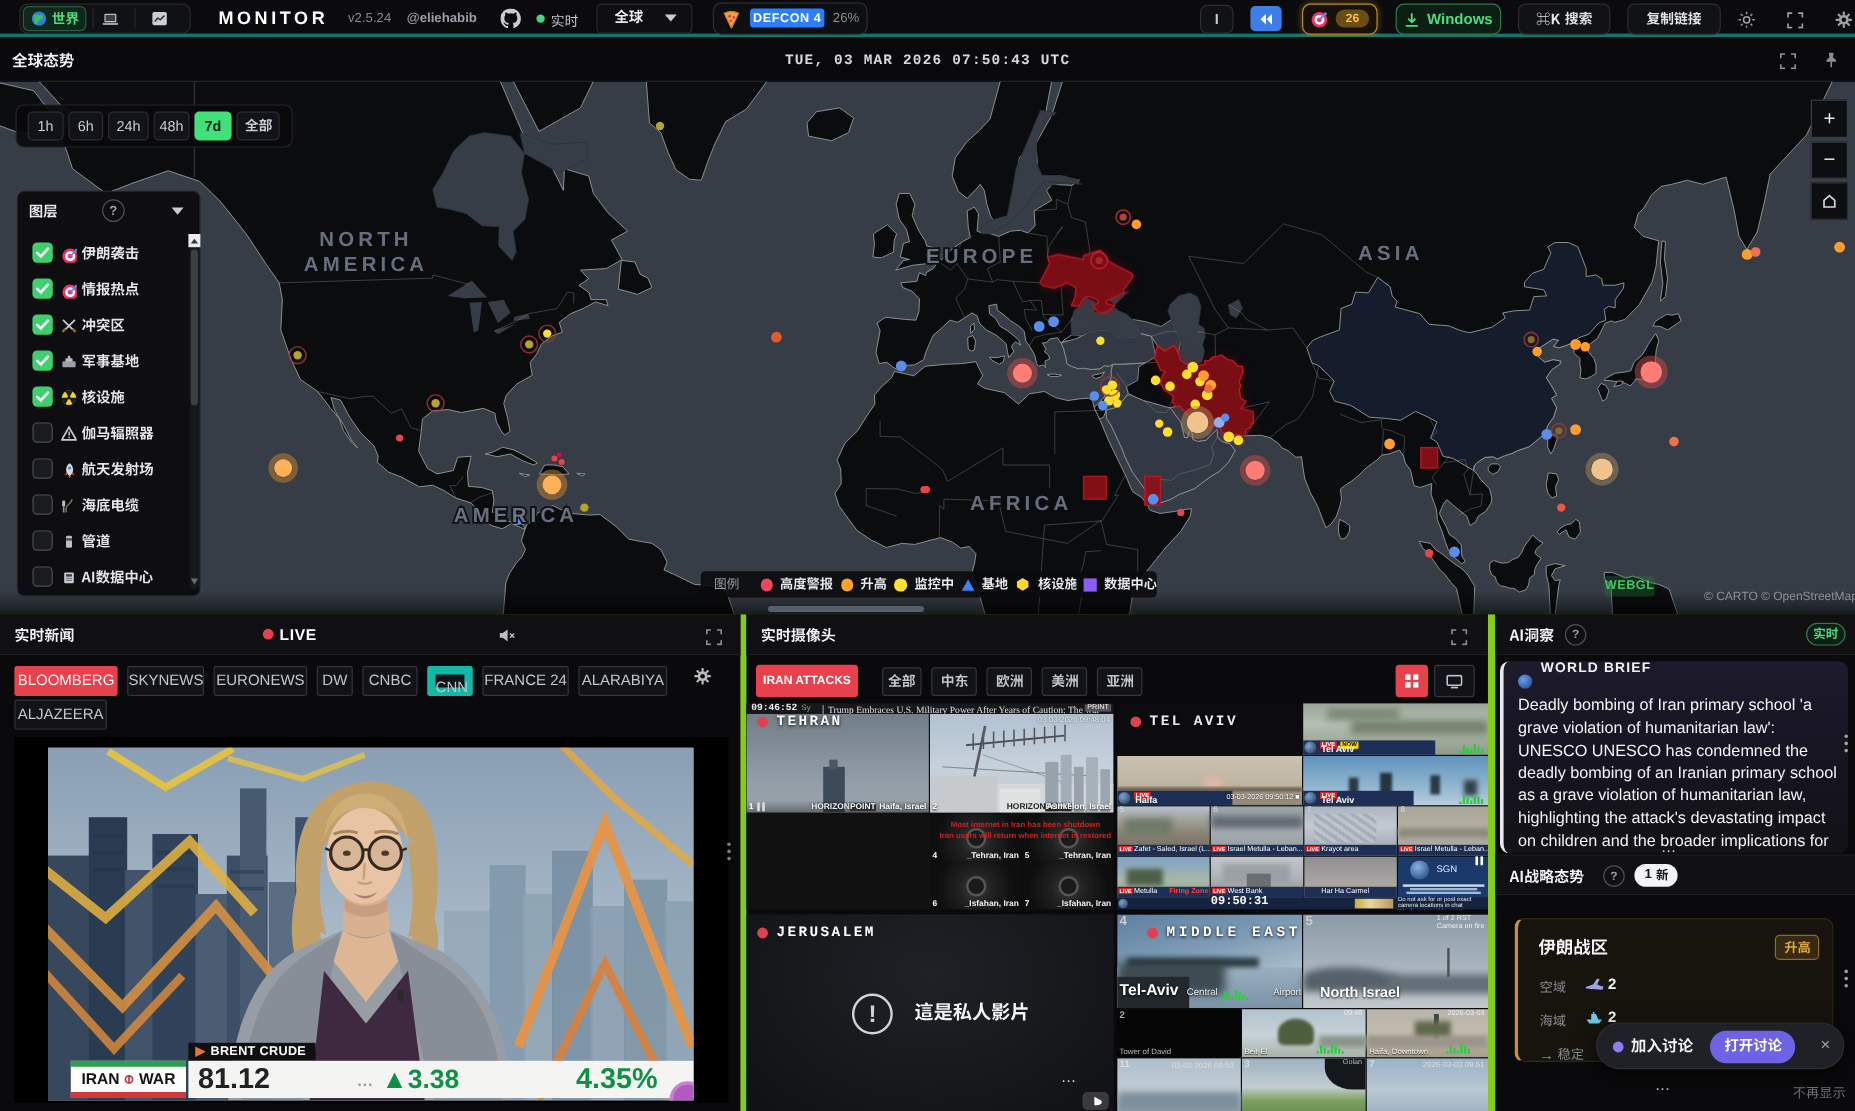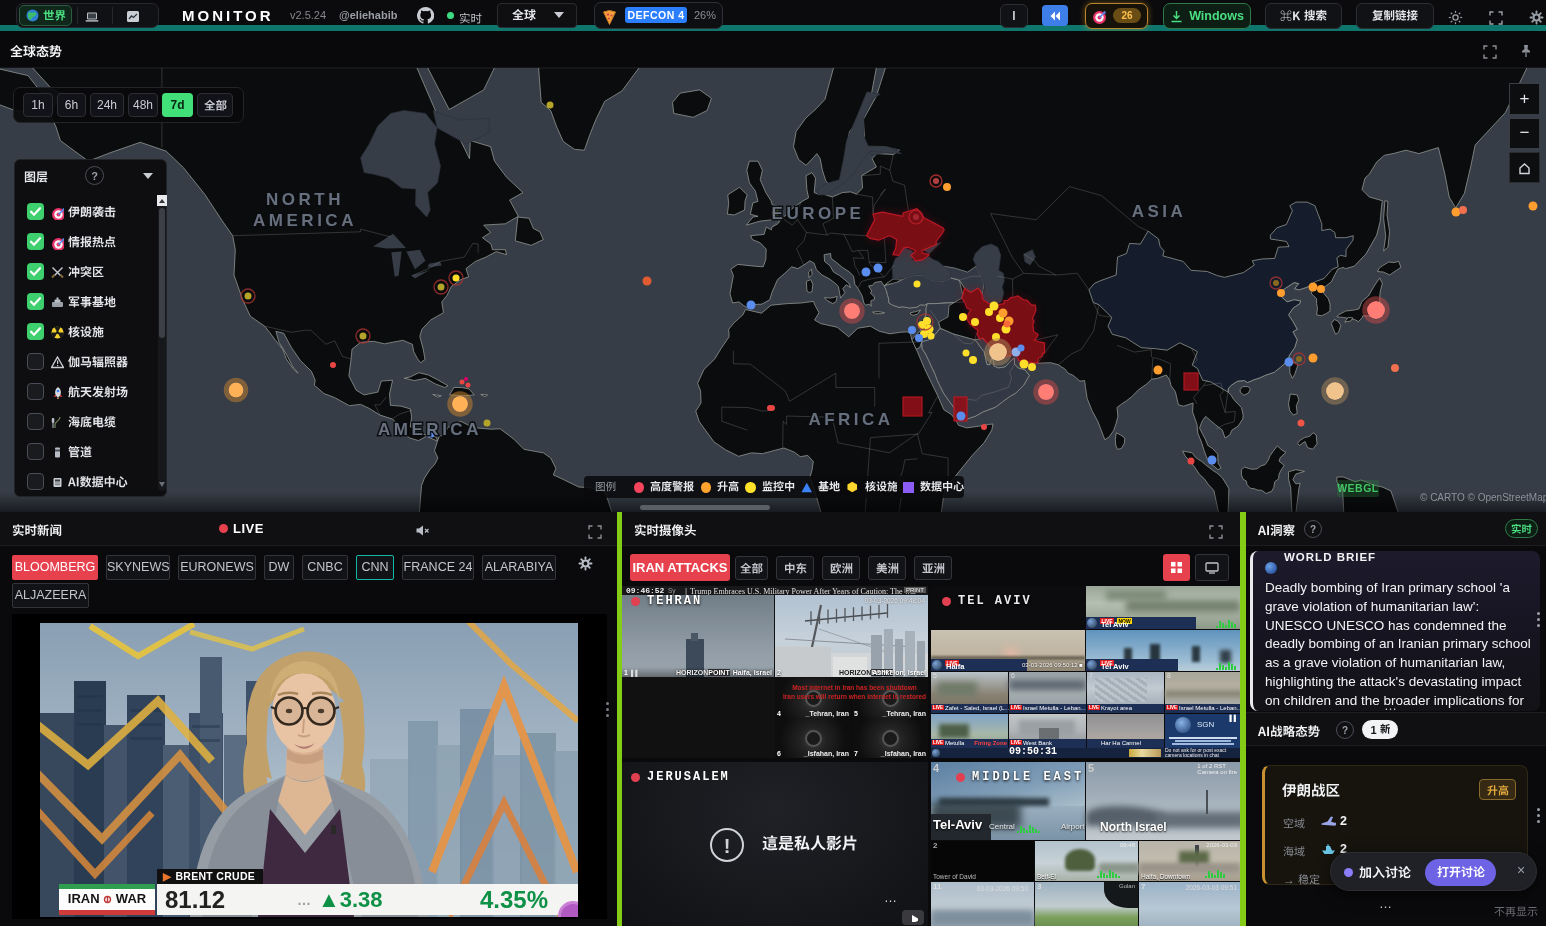--- a/index.html
+++ b/index.html
@@ -1,13 +1,13 @@
 <!DOCTYPE html>
 <html><head><meta charset="utf-8"><style>html,body{margin:0;padding:0;background:#050506;width:1546px;height:926px;overflow:hidden;font-family:'Liberation Sans',sans-serif;-webkit-font-smoothing:antialiased}*{box-sizing:border-box}.abs{position:absolute}.btn{position:absolute;display:flex;align-items:center;justify-content:center;background:#111216;border:1px solid #2c2e33;border-radius:6px;color:#d2d5da;font-size:12px}</style></head><body>
-<div class="abs" style="left:0;top:0;width:1546px;height:31px;background:#0b0b0d;border-bottom:6px solid #0f766e">
+<div class="abs" style="left:0;top:0;width:1546px;height:31px;background:#0b0b0d;border-bottom:3px solid #0f766e">
     <div class="abs" style="left:16px;top:3px;width:143px;height:25px;background:#101114;border:1px solid #26282d;border-radius:7px"></div>
     <div class="abs" style="left:19px;top:5px;width:53px;height:21px;background:#10271c;border:1px solid #2d5c40;border-radius:5px;display:flex;align-items:center;justify-content:center;gap:4px">
       <svg width="13" height="13" viewBox="0 0 13 13" style="vertical-align:-2px">
         <circle cx="6.5" cy="6.5" r="6" fill="#2e7fd0"></circle>
         <path d="M2 4c2-2 4 1 6-1l2 1c1 2-1 3-3 4s-1 3-3 3c-1-1-2-2-2-4z" fill="#3dba6a"></path>
       </svg>
       <svg width="23" height="14" style="vertical-align:middle" viewBox="0 0 23 14">
         <g fill="#4ade80" transform="translate(0,10.6) scale(0.01150,-0.01150)">
           <use href="#g4e16_700" x="0"></use>
           <use href="#g754c_700" x="1000"></use>
@@ -138,20 +138,21 @@
   </div>
 <div class="abs" style="left:0;top:31px;width:1546px;height:37px;background:#09090b;border-bottom:1px solid #151619">
     <div class="abs" style="left:10px;top:11px"><svg width="52" height="16" style="vertical-align:middle" viewBox="0 0 52 16">
         <g fill="#f2f3f5" transform="translate(0,12.1) scale(0.01300,-0.01300)">
           <use href="#g5168_700" x="0"></use>
           <use href="#g7403_700" x="1000"></use>
           <use href="#g6001_700" x="2000"></use>
           <use href="#g52bf_700" x="3000"></use>
         </g>
       </svg></div>
+    <div class="abs" style="left:0;right:0;top:12px;text-align:center;font-family:'Liberation Mono',monospace;font-size:12px;font-weight:bold;color:#d5d8dc;letter-spacing:1px">TUE, 03 MAR 2026 07:50:43 UTC</div>
     <div class="abs" style="left:1483px;top:11px"><svg width="14" height="14" viewBox="0 0 14 14" style="vertical-align:middle">
         <g stroke="#8a8e95" stroke-width="1.4" fill="none">
           <path d="M1 4.5V1h3.5M9.5 1H13v3.5M13 9.5V13H9.5M4.5 13H1V9.5"></path>
         </g>
       </svg></div>
     <div class="abs" style="left:1519px;top:10px"><svg width="14" height="14" viewBox="0 0 14 14" style="vertical-align:middle">
         <path d="M5 1h4l-.5 4 2.5 2v1.5H3V7l2.5-2z" fill="#8a8e95"></path>
         <path d="M7 8.5V13" stroke="#8a8e95" stroke-width="1.3"></path>
       </svg></div>
   </div>
@@ -648,21 +649,21 @@
             <g stroke="#8a8e95" stroke-width="1.4" fill="none">
               <path d="M1 4.5V1h3.5M9.5 1H13v3.5M13 9.5V13H9.5M4.5 13H1V9.5"></path>
             </g>
           </svg></div>
       </div>
       <div class="abs" style="left:12px;top:43px;width:86px;height:25px;background:#e8414e;border-radius:2px;color:#fff;font-size:12.5px;text-align:center;line-height:25px">BLOOMBERG</div>
       <div class="abs" style="left:106px;top:43px;width:64px;height:25px;background:#121317;border:1px solid #33353b;border-radius:2px;color:#c2c5cb;font-size:12.5px;text-align:center;line-height:23px">SKYNEWS</div>
       <div class="abs" style="left:178px;top:43px;width:78px;height:25px;background:#121317;border:1px solid #33353b;border-radius:2px;color:#c2c5cb;font-size:12.5px;text-align:center;line-height:23px">EURONEWS</div>
       <div class="abs" style="left:264px;top:43px;width:30px;height:25px;background:#121317;border:1px solid #33353b;border-radius:2px;color:#c2c5cb;font-size:12.5px;text-align:center;line-height:23px">DW</div>
       <div class="abs" style="left:302px;top:43px;width:46px;height:25px;background:#121317;border:1px solid #33353b;border-radius:2px;color:#c2c5cb;font-size:12.5px;text-align:center;line-height:23px">CNBC</div>
-      <div class="abs" style="left:356px;top:43px;width:38px;height:25px;background:#121317;border:1px solid #14b8a6;border-radius:2px;color:#c2c5cb;font-size:12.5px;text-align:center;line-height:23px">CNN</div>
+      <div class="abs" style="left:356px;top:43px;width:38px;height:25px;background:#121317;border:7px solid #14b8a6;border-radius:2px;color:#c2c5cb;font-size:12.5px;text-align:center;line-height:23px">CNN</div>
       <div class="abs" style="left:402px;top:43px;width:72px;height:25px;background:#121317;border:1px solid #33353b;border-radius:2px;color:#c2c5cb;font-size:12.5px;text-align:center;line-height:23px">FRANCE 24</div>
       <div class="abs" style="left:482px;top:43px;width:74px;height:25px;background:#121317;border:1px solid #33353b;border-radius:2px;color:#c2c5cb;font-size:12.5px;text-align:center;line-height:23px">ALARABIYA</div>
       <div class="abs" style="left:578px;top:44px"><svg width="17" height="17" viewBox="0 0 17 17" style="vertical-align:-3px">
           <g fill="#b9bec6">
             <rect transform="rotate(0 7.5 7.5)" x="6.6" y="0.6" width="1.8" height="3.2" rx="0.7"></rect>
             <rect transform="rotate(45 7.5 7.5)" x="6.6" y="0.6" width="1.8" height="3.2" rx="0.7"></rect>
             <rect transform="rotate(90 7.5 7.5)" x="6.6" y="0.6" width="1.8" height="3.2" rx="0.7"></rect>
             <rect transform="rotate(135 7.5 7.5)" x="6.6" y="0.6" width="1.8" height="3.2" rx="0.7"></rect>
             <rect transform="rotate(180 7.5 7.5)" x="6.6" y="0.6" width="1.8" height="3.2" rx="0.7"></rect>
             <rect transform="rotate(225 7.5 7.5)" x="6.6" y="0.6" width="1.8" height="3.2" rx="0.7"></rect>
@@ -777,21 +778,21 @@
               <use href="#g50cf_700" x="3000"></use>
               <use href="#g5934_700" x="4000"></use>
             </g>
           </svg></div>
         <div class="abs" style="left:587px;top:10px"><svg width="14" height="14" viewBox="0 0 14 14" style="vertical-align:middle">
             <g stroke="#8a8e95" stroke-width="1.4" fill="none">
               <path d="M1 4.5V1h3.5M9.5 1H13v3.5M13 9.5V13H9.5M4.5 13H1V9.5"></path>
             </g>
           </svg></div>
       </div>
-      <div class="abs" style="left:8px;top:42px;width:100px;height:27px;background:#e8414e;border-radius:3px;color:#fff;font-weight:bold;font-size:13px;text-align:center;line-height:27px">IRAN ATTACKS</div>
+      <div class="abs" style="left:8px;top:42px;width:85px;height:27px;background:#e8414e;border-radius:3px;color:#fff;font-weight:bold;font-size:10px;text-align:center;line-height:27px">IRAN ATTACKS</div>
       <div class="abs" style="left:113px;top:44px;width:33px;height:24px;background:#121317;border:1px solid #33353b;border-radius:3px;text-align:center;line-height:22px"><svg width="23" height="14" style="vertical-align:middle" viewBox="0 0 23 14">
           <g fill="#c2c5cb" transform="translate(0,10.6) scale(0.01150,-0.01150)">
             <use href="#g5168_700" x="0"></use>
             <use href="#g90e8_700" x="1000"></use>
           </g>
         </svg></div>
       <div class="abs" style="left:154px;top:44px;width:38px;height:24px;background:#121317;border:1px solid #33353b;border-radius:3px;text-align:center;line-height:22px"><svg width="23" height="14" style="vertical-align:middle" viewBox="0 0 23 14">
           <g fill="#c2c5cb" transform="translate(0,10.6) scale(0.01150,-0.01150)">
             <use href="#g4e2d_700" x="0"></use>
             <use href="#g4e1c_700" x="1000"></use>

